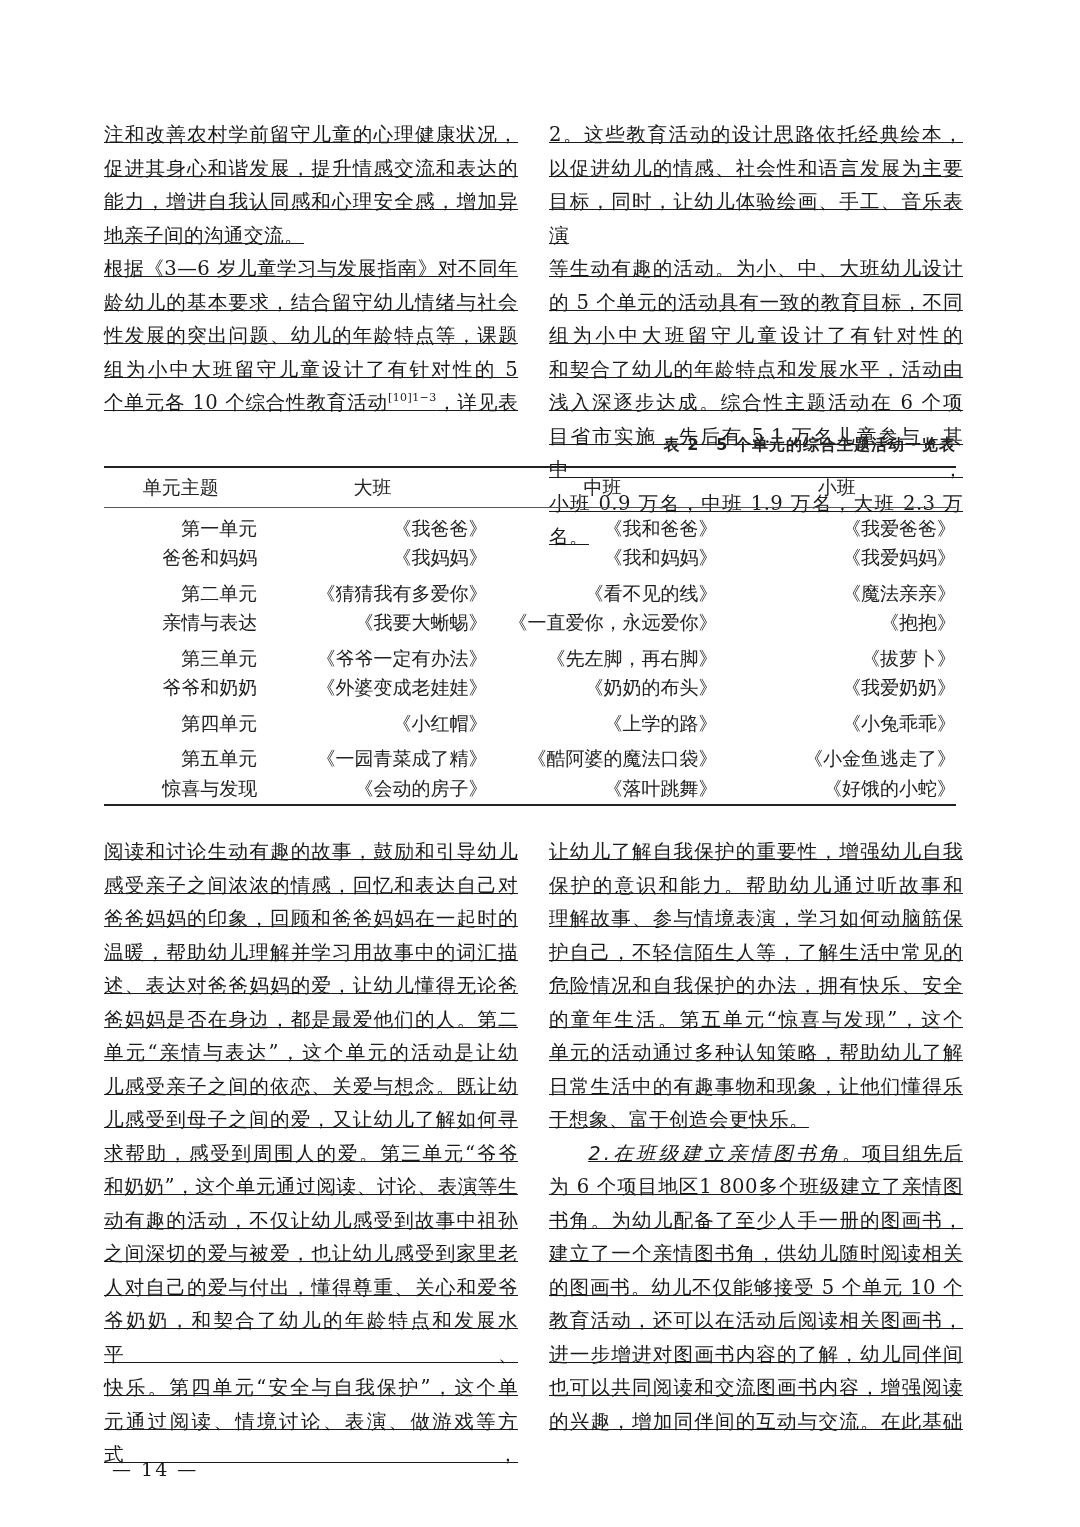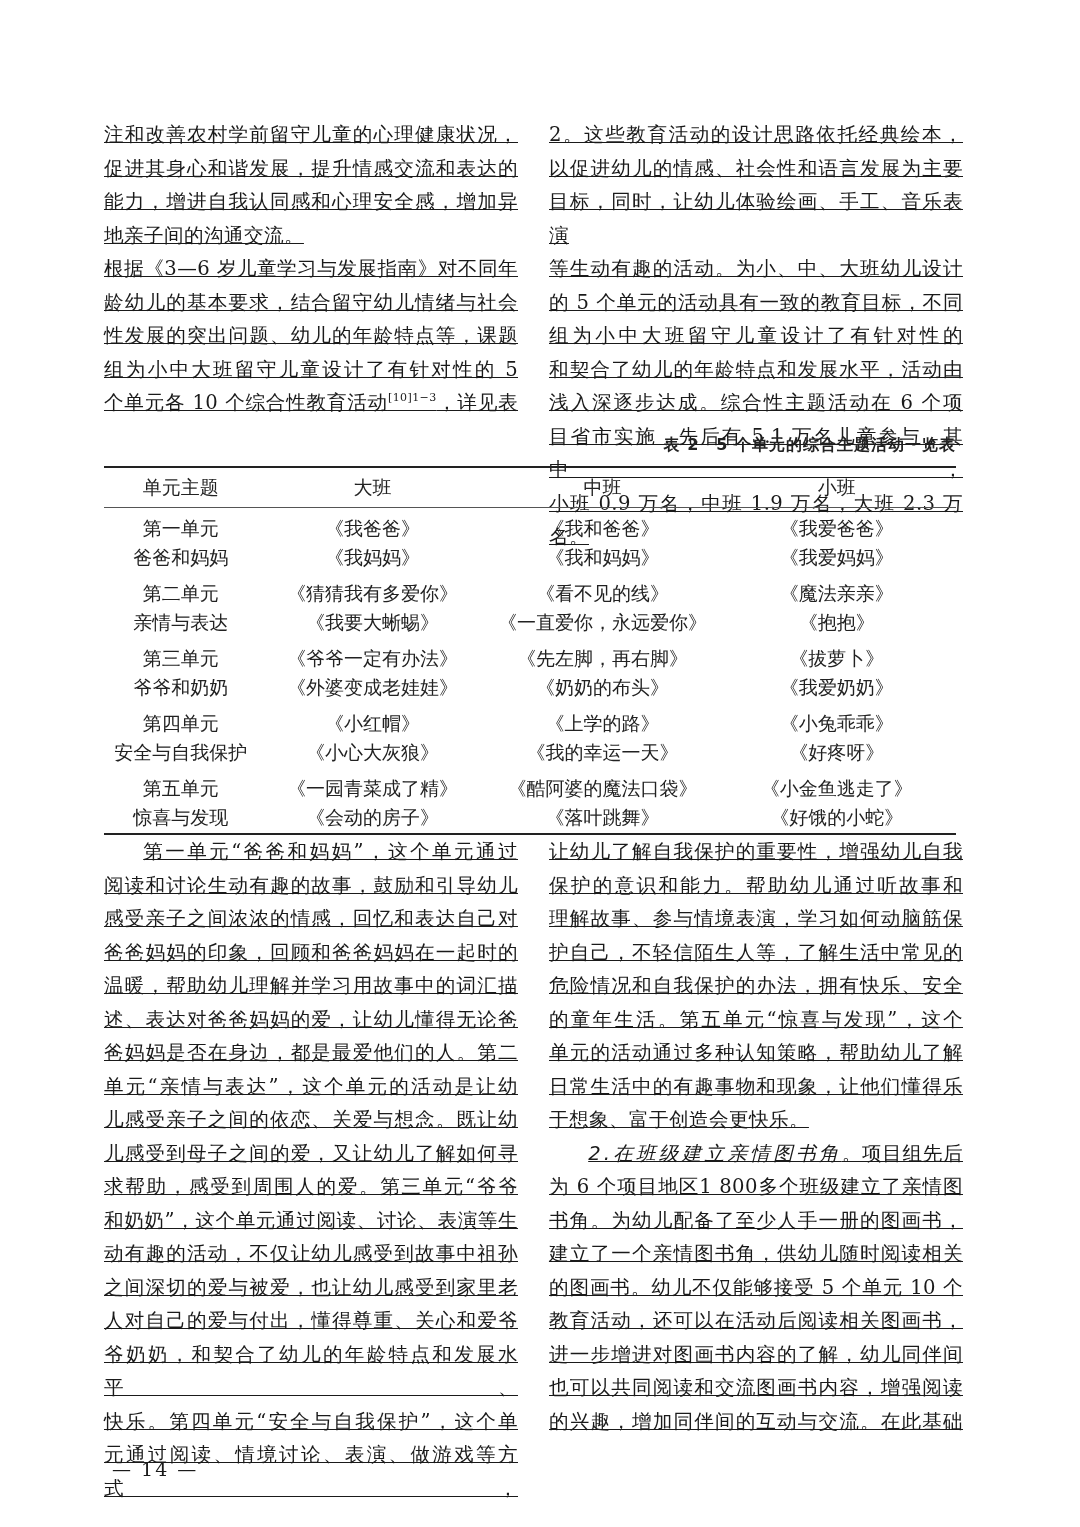--- a/index.html
+++ b/index.html
@@ -27,21 +27,21 @@
     text-align: right; font-size: 16px; font-weight: bold;
     font-family: "DejaVu Sans", "Liberation Sans", sans-serif;
     letter-spacing: 1px; color: #222;
   }
   .table-wrap { position: absolute; left: 104px; width: 852px; top: 466px; }
   table { width: 100%; border-collapse: collapse; font-size: 19px; color: #222; }
   thead th {
     font-weight: normal; height: 37px;
     border-top: 2px solid #222; border-bottom: 1.5px solid #555;
   }
-  tbody td { text-align: center; height: 29.5px; padding: 0; }
+  tbody td { text-align: right; height: 29.5px; padding: 0; }
   tbody tr.unit-first td { padding-top: 6px; }
   tbody tr.last-row td { border-bottom: 2px solid #222; padding-bottom: 0; }
   col.c0 { width: 18%; } col.c1 { width: 27%; } col.c2 { width: 27%; } col.c3 { width: 28%; }
 
   .page-number {
     position: absolute; left: 112px; top: 1458px;
     font-size: 19px; letter-spacing: 2px;
   }
 </style>
 </head>
@@ -125,44 +125,37 @@
         <td>《外婆变成老娃娃》</td>
         <td>《奶奶的布头》</td>
         <td>《我爱奶奶》</td>
       </tr>
       <tr class="unit-first">
         <td>第四单元</td>
         <td>《小红帽》</td>
         <td>《上学的路》</td>
         <td>《小兔乖乖》</td>
       </tr>
-      <tr>
-        <td>安全与自我保护</td>
-        <td>《小心大灰狼》</td>
-        <td>《我的幸运一天》</td>
-        <td>《好疼呀》</td>
-      </tr>
       <tr class="unit-first">
         <td>第五单元</td>
         <td>《一园青菜成了精》</td>
         <td>《酷阿婆的魔法口袋》</td>
         <td>《小金鱼逃走了》</td>
       </tr>
       <tr class="last-row">
         <td>惊喜与发现</td>
         <td>《会动的房子》</td>
         <td>《落叶跳舞》</td>
         <td>《好饿的小蛇》</td>
       </tr>
     </tbody>
   </table>
 </div>
 
 <div class="col col-bl">
-  <p class="indent">第一单元“爸爸和妈妈”，这个单元通过</p>
   <p>阅读和讨论生动有趣的故事，鼓励和引导幼儿</p>
   <p>感受亲子之间浓浓的情感，回忆和表达自己对</p>
   <p>爸爸妈妈的印象，回顾和爸爸妈妈在一起时的</p>
   <p>温暖，帮助幼儿理解并学习用故事中的词汇描</p>
   <p>述、表达对爸爸妈妈的爱，让幼儿懂得无论爸</p>
   <p>爸妈妈是否在身边，都是最爱他们的人。第二</p>
   <p>单元“亲情与表达”，这个单元的活动是让幼</p>
   <p>儿感受亲子之间的依恋、关爱与想念。既让幼</p>
   <p>儿感受到母子之间的爱，又让幼儿了解如何寻</p>
   <p>求帮助，感受到周围人的爱。第三单元“爷爷</p>

